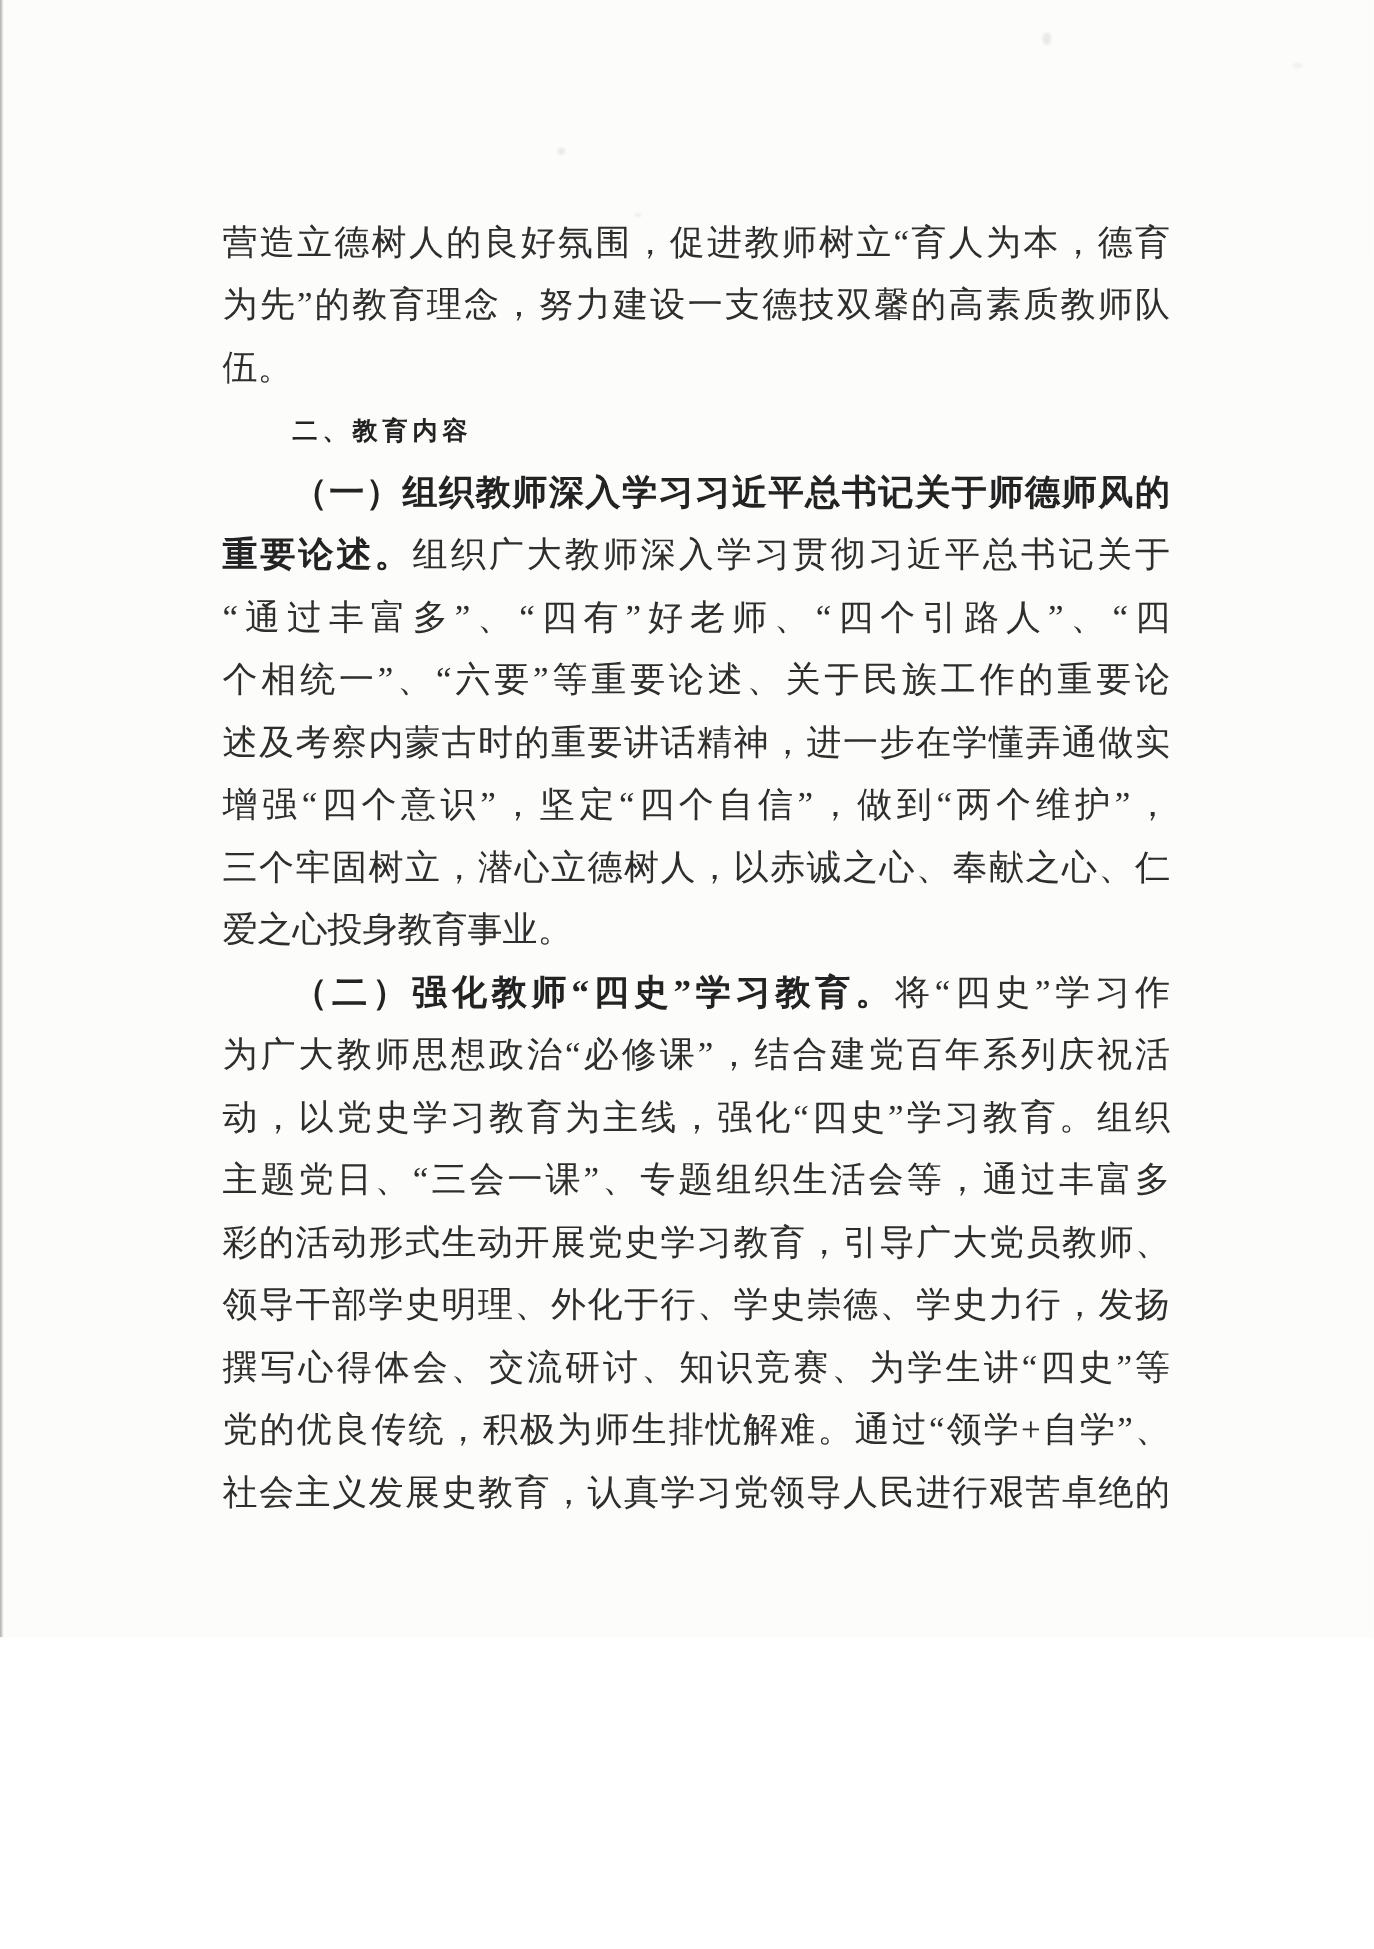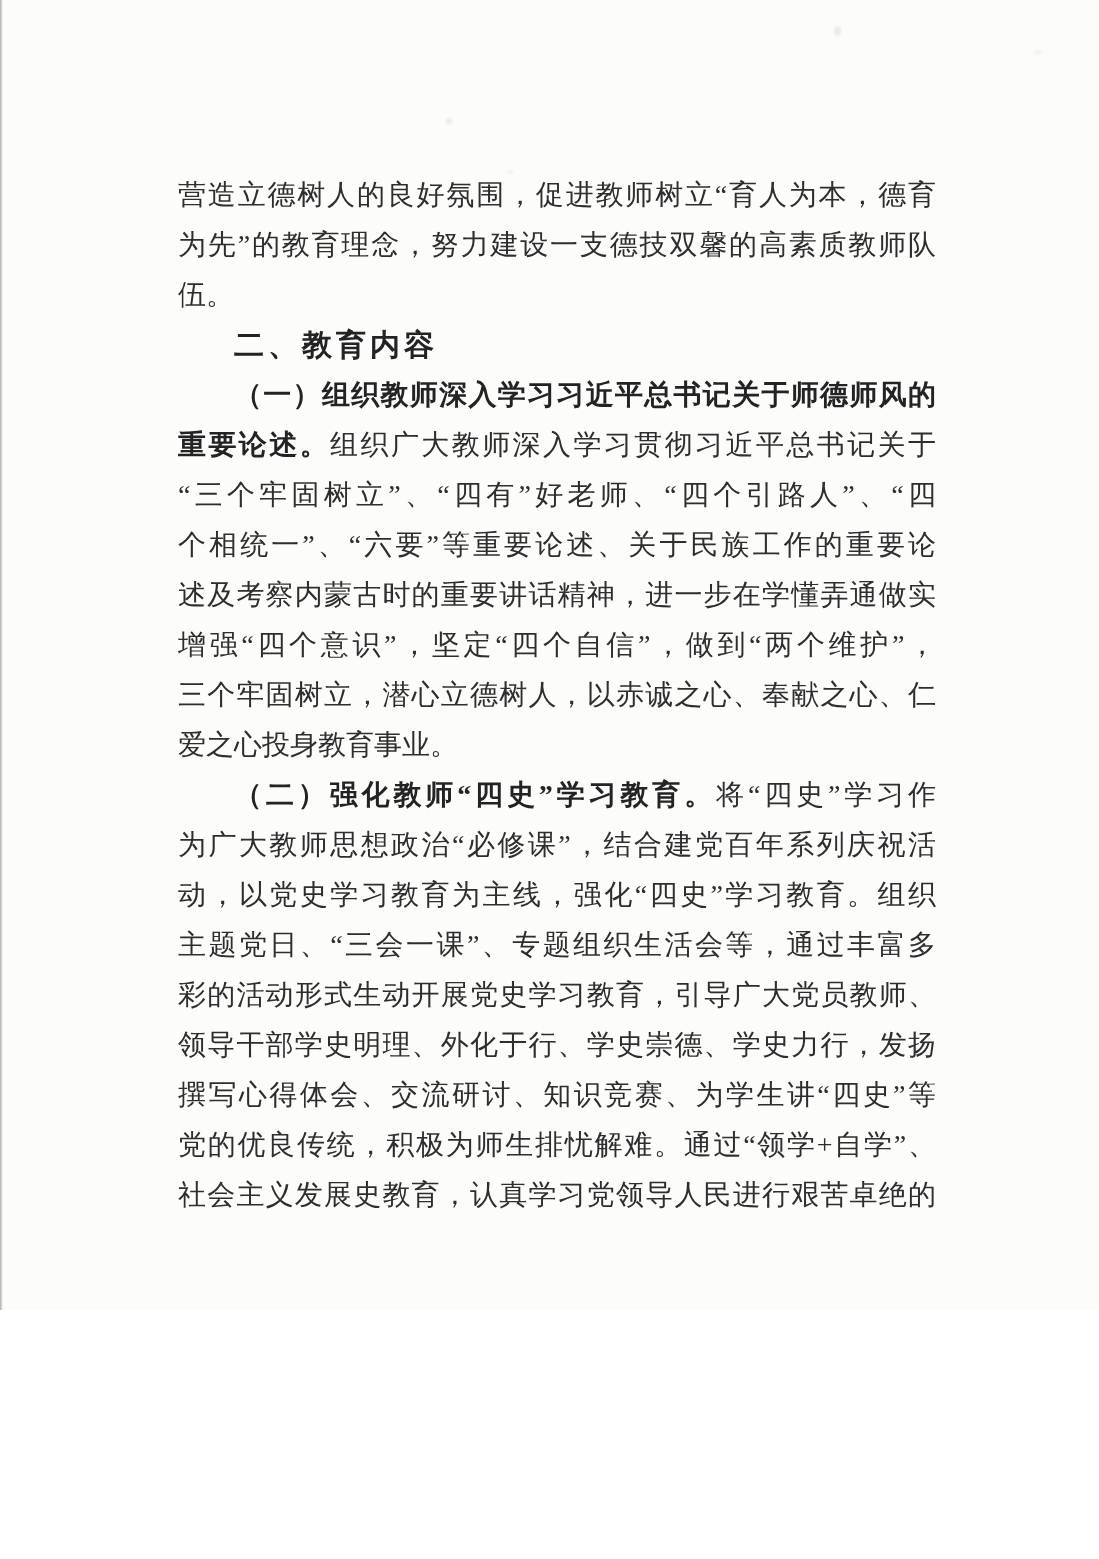--- a/index.html
+++ b/index.html
@@ -55,21 +55,21 @@
     text-align-last: justify;
   }
   .line.indent { padding-left: 56px; }
   .line .bold {
     font-weight: bold;
     color: #232323;
   }
   .line.heading {
     font-family: Liberation Sans, sans-serif;
     font-weight: bold;
-    font-size: 30px;
+    font-size: 20px;
     color: #242424;
     letter-spacing: 4px;
   }
   .footer {
     position: absolute;
     left: 0;
     top: 1398px;
     width: 1075px;
     height: 50px;
     line-height: 50px;
@@ -89,21 +89,21 @@
   <div class="smudge s3"></div>
   <div class="smudge s4"></div>
 
   <div class="text-block" id="text-block">
       <div class="line justify"><span class="reg">营造立德树人的良好氛围，促进教师树立“育人为本，德育</span></div>
       <div class="line justify"><span class="reg">为先”的教育理念，努力建设一支德技双馨的高素质教师队</span></div>
       <div class="line"><span class="reg">伍。</span></div>
       <div class="line indent heading"><span class="bold">二、教育内容</span></div>
       <div class="line justify indent"><span class="bold">（一）组织教师深入学习习近平总书记关于师德师风的</span></div>
       <div class="line justify"><span class="bold">重要论述。</span><span class="reg">组织广大教师深入学习贯彻习近平总书记关于</span></div>
-      <div class="line justify"><span class="reg">“三个牢固树立”、“四有”好老师、“四个引路人”、“四</span></div>
+      <div class="line justify"><span class="reg">“通过丰富多”、“四有”好老师、“四个引路人”、“四</span></div>
       <div class="line justify"><span class="reg">个相统一”、“六要”等重要论述、关于民族工作的重要论</span></div>
       <div class="line justify"><span class="reg">述及考察内蒙古时的重要讲话精神，进一步在学懂弄通做实</span></div>
       <div class="line justify"><span class="reg">增强“四个意识”，坚定“四个自信”，做到“两个维护”，</span></div>
       <div class="line justify"><span class="reg">三个牢固树立，潜心立德树人，以赤诚之心、奉献之心、仁</span></div>
       <div class="line"><span class="reg">爱之心投身教育事业。</span></div>
       <div class="line justify indent"><span class="bold">（二）强化教师“四史”学习教育。</span><span class="reg">将“四史”学习作</span></div>
       <div class="line justify"><span class="reg">为广大教师思想政治“必修课”，结合建党百年系列庆祝活</span></div>
       <div class="line justify"><span class="reg">动，以党史学习教育为主线，强化“四史”学习教育。组织</span></div>
       <div class="line justify"><span class="reg">主题党日、“三会一课”、专题组织生活会等，通过丰富多</span></div>
       <div class="line justify"><span class="reg">彩的活动形式生动开展党史学习教育，引导广大党员教师、</span></div>

